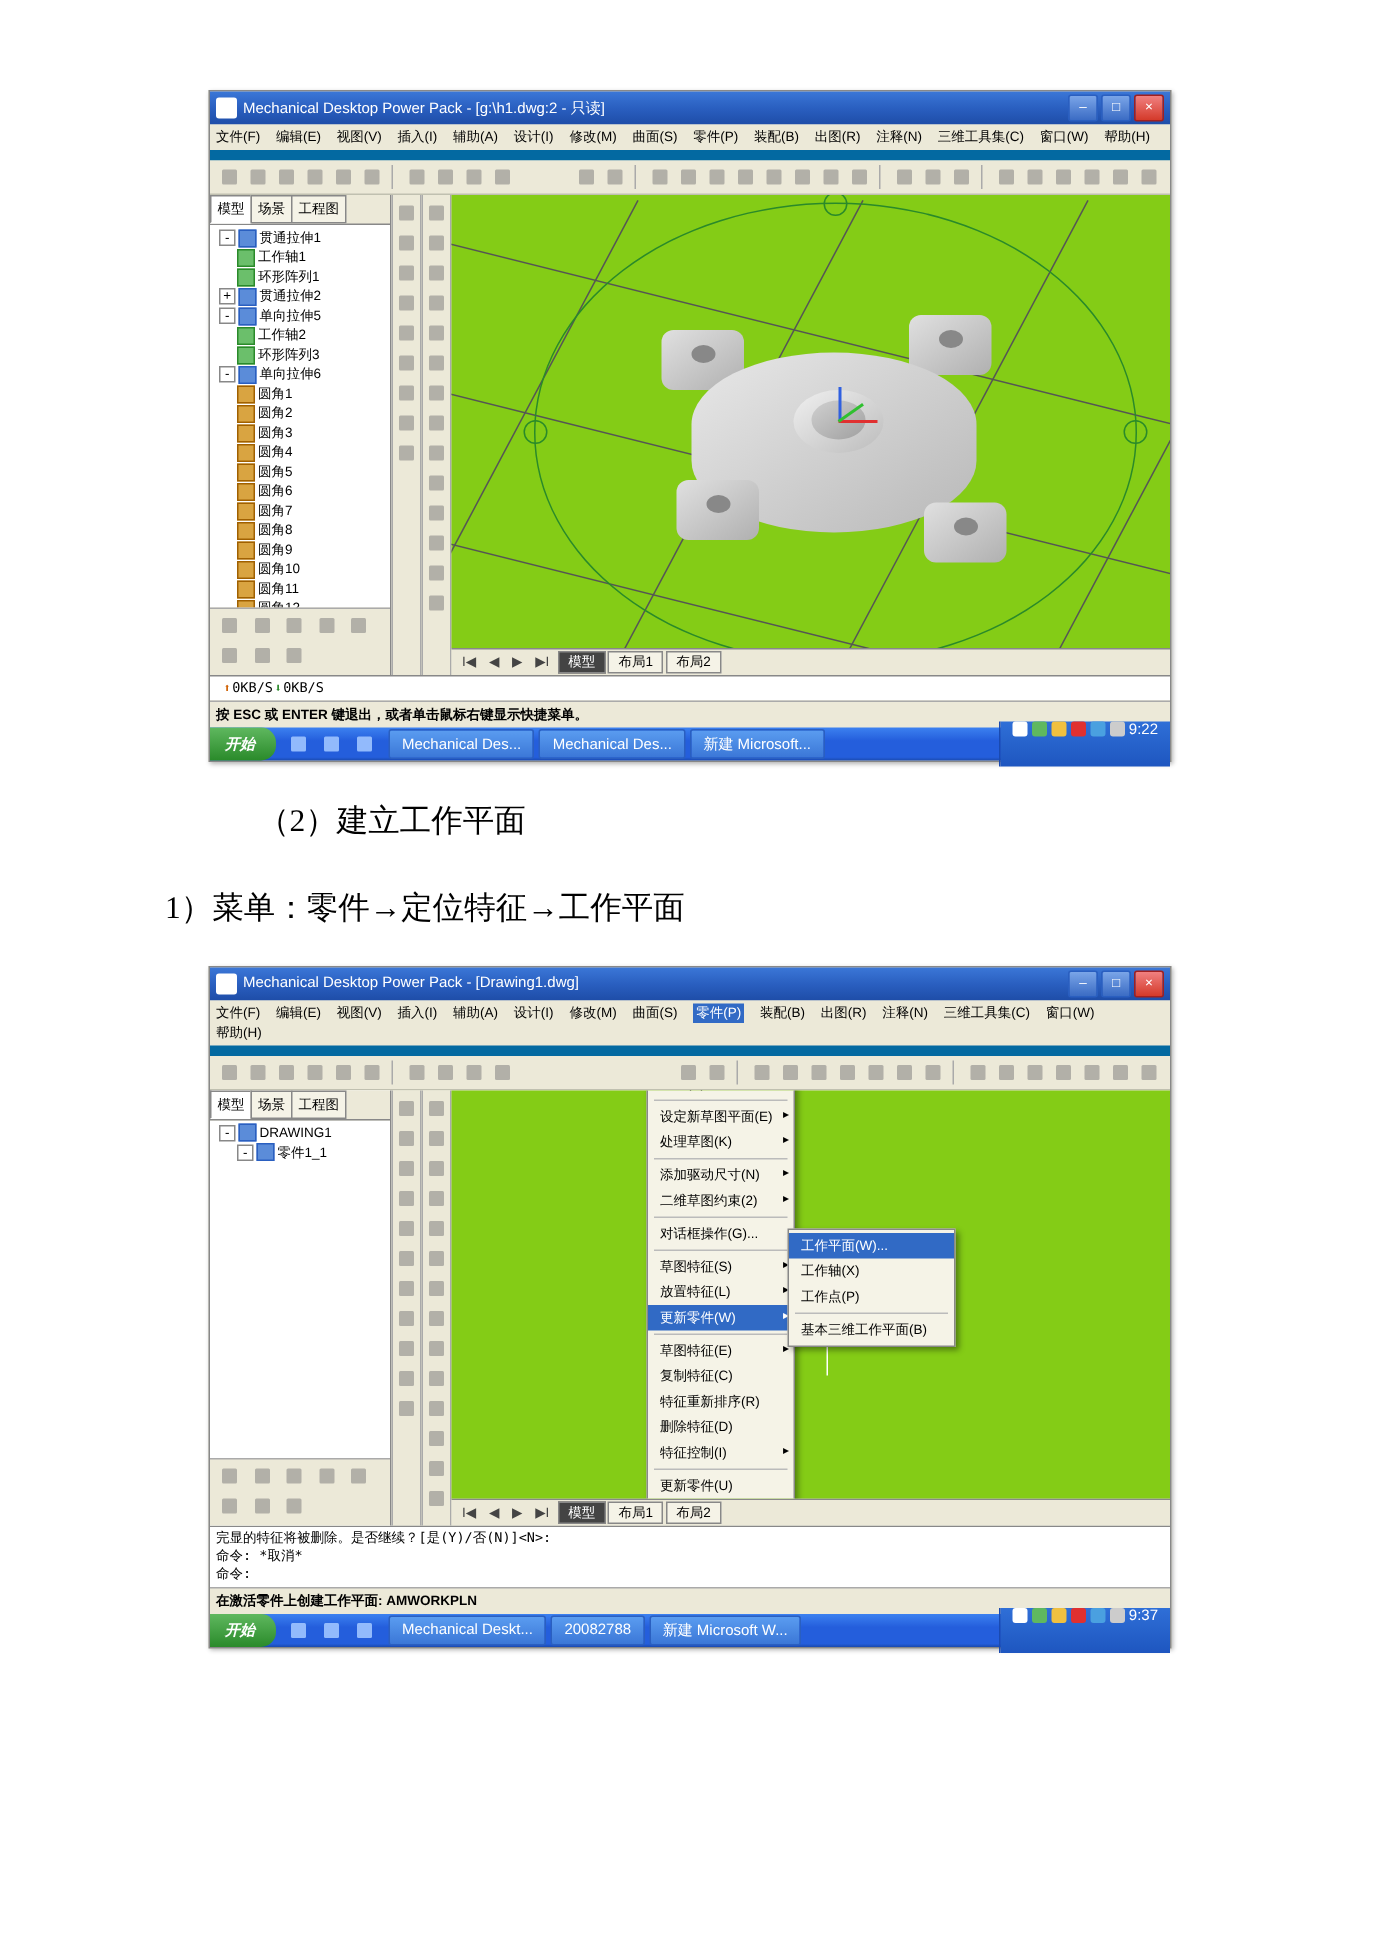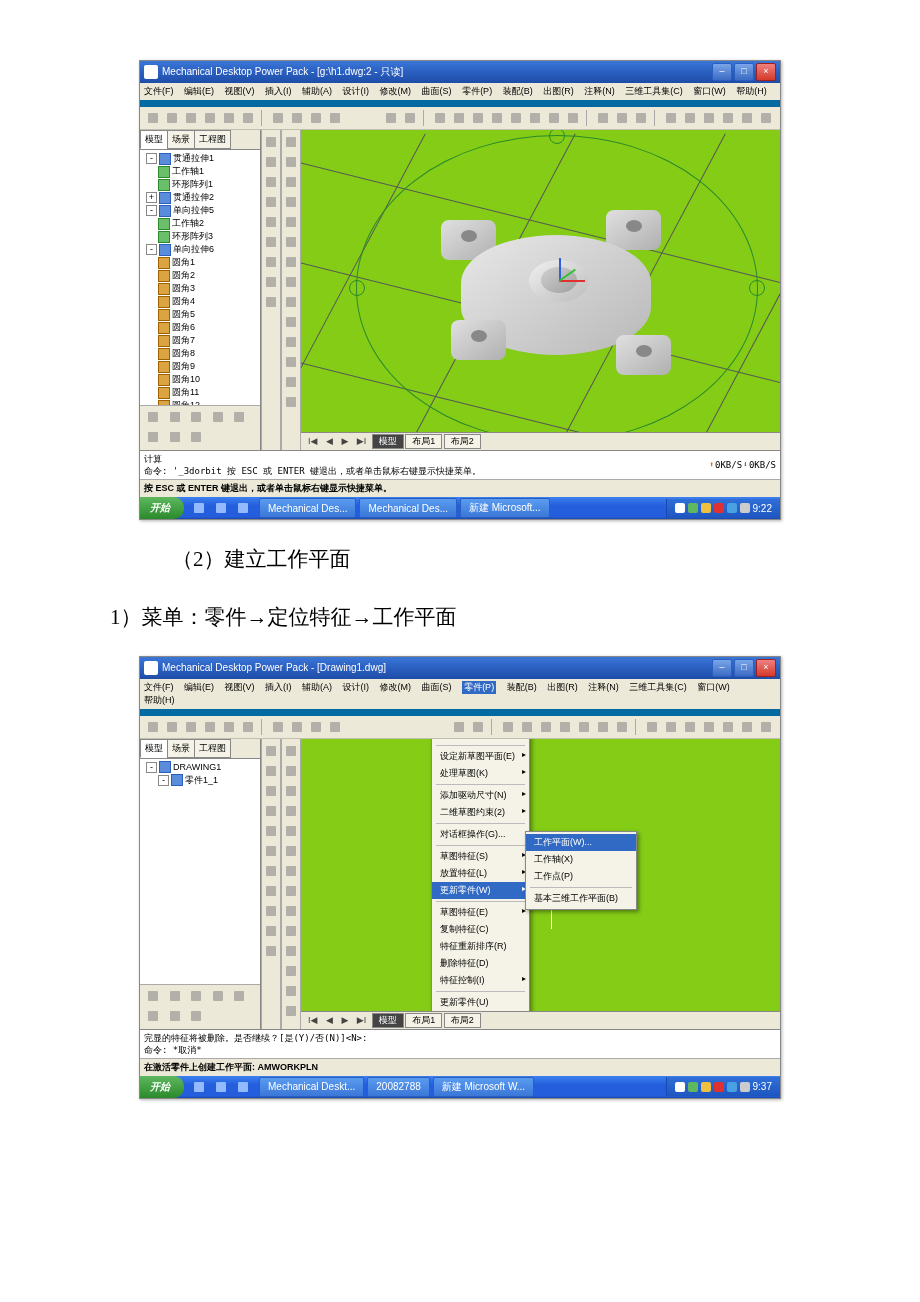--- a/index.html
+++ b/index.html
@@ -284,23 +284,23 @@
     display:flex;
     align-items:center;
     max-width:110px;
     overflow:hidden;
     white-space:nowrap;
   }
   .tray{
     margin-left:auto;
     background:linear-gradient(to bottom,#2f6fd7,#1e56c0);
     padding:0 8px;
-    height:19px;
-    display:flex;
-    align-items:center;
+    height:30px;
+    display:flex;
+    align-items:flex-start;
     gap:3px;
     border-left:1px solid #1a4ab0;
   }
   .trayic{width:10px;height:10px;border-radius:2px;}
   
   .ddmenu{
     position:absolute;
     background:#f5f3e7;
     border:1px solid #888;
     padding:2px 0;
@@ -609,24 +609,20 @@
         <span class="arr">▶</span>
         <span class="arr">▶I</span>
         <span class="vt act">模型</span>
         <span class="vt">布局1</span>
         <span class="vt">布局2</span>
       </div>
     </div>
   </div>
 
   <div class="cmdarea" style="display:flex;">
-    <div style="flex:1;">
-      <div>计算</div>
-      <div>命令: '_3dorbit 按 ESC 或 ENTER 键退出，或者单击鼠标右键显示快捷菜单。</div>
-    </div>
     <div class="netstat">
       <span class="arrw up">⬆</span>
           <span>0KB/S</span>
       <span class="arrw dn">⬇</span>
           <span>0KB/S</span>
     </div>
   </div>
 
   <div class="statusbar">
     <span style="font-weight:bold;">按 ESC 或 ENTER 键退出，或者单击鼠标右键显示快捷菜单。</span>
@@ -829,20 +825,21 @@
         <span class="arr">▶I</span>
         <span class="vt act">模型</span>
         <span class="vt">布局1</span>
         <span class="vt">布局2</span>
       </div>
     </div>
   </div>
   <div class="cmdarea">
     <div>完显的特征将被删除。是否继续？[是(Y)/否(N)]&lt;N&gt;:</div>
     <div>命令: *取消*</div>
+    <div>命令:</div>
   </div>
   <div class="statusbar">
     <span style="font-weight:bold;">在激活零件上创建工作平面: AMWORKPLN</span>
   </div>
   <div class="taskbar">
     <div class="startbtn">
       <span>开始</span>
     </div>
     <div class="qlaunch">
       <span class="tbtn"></span>

